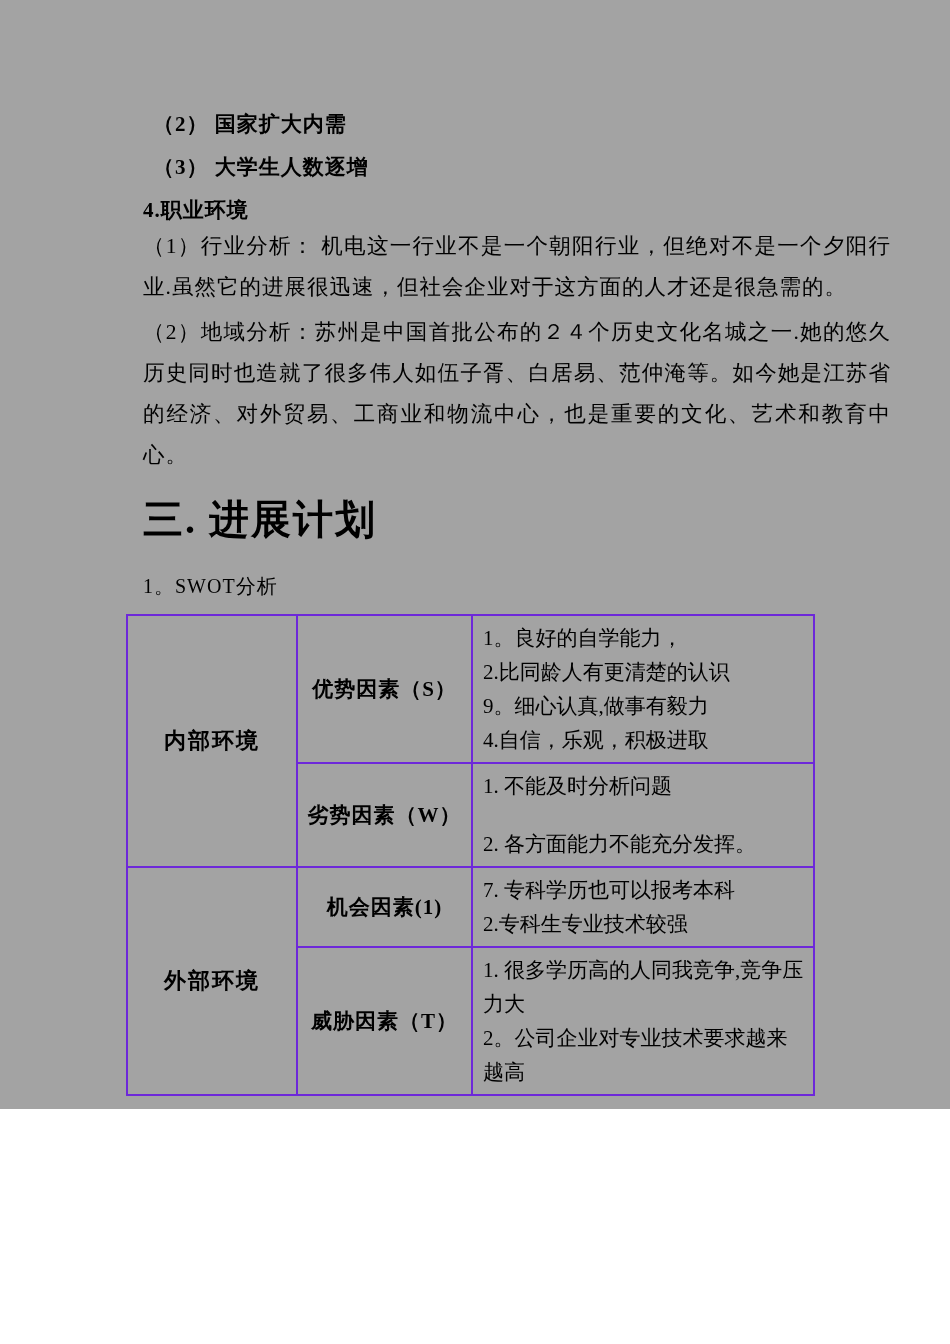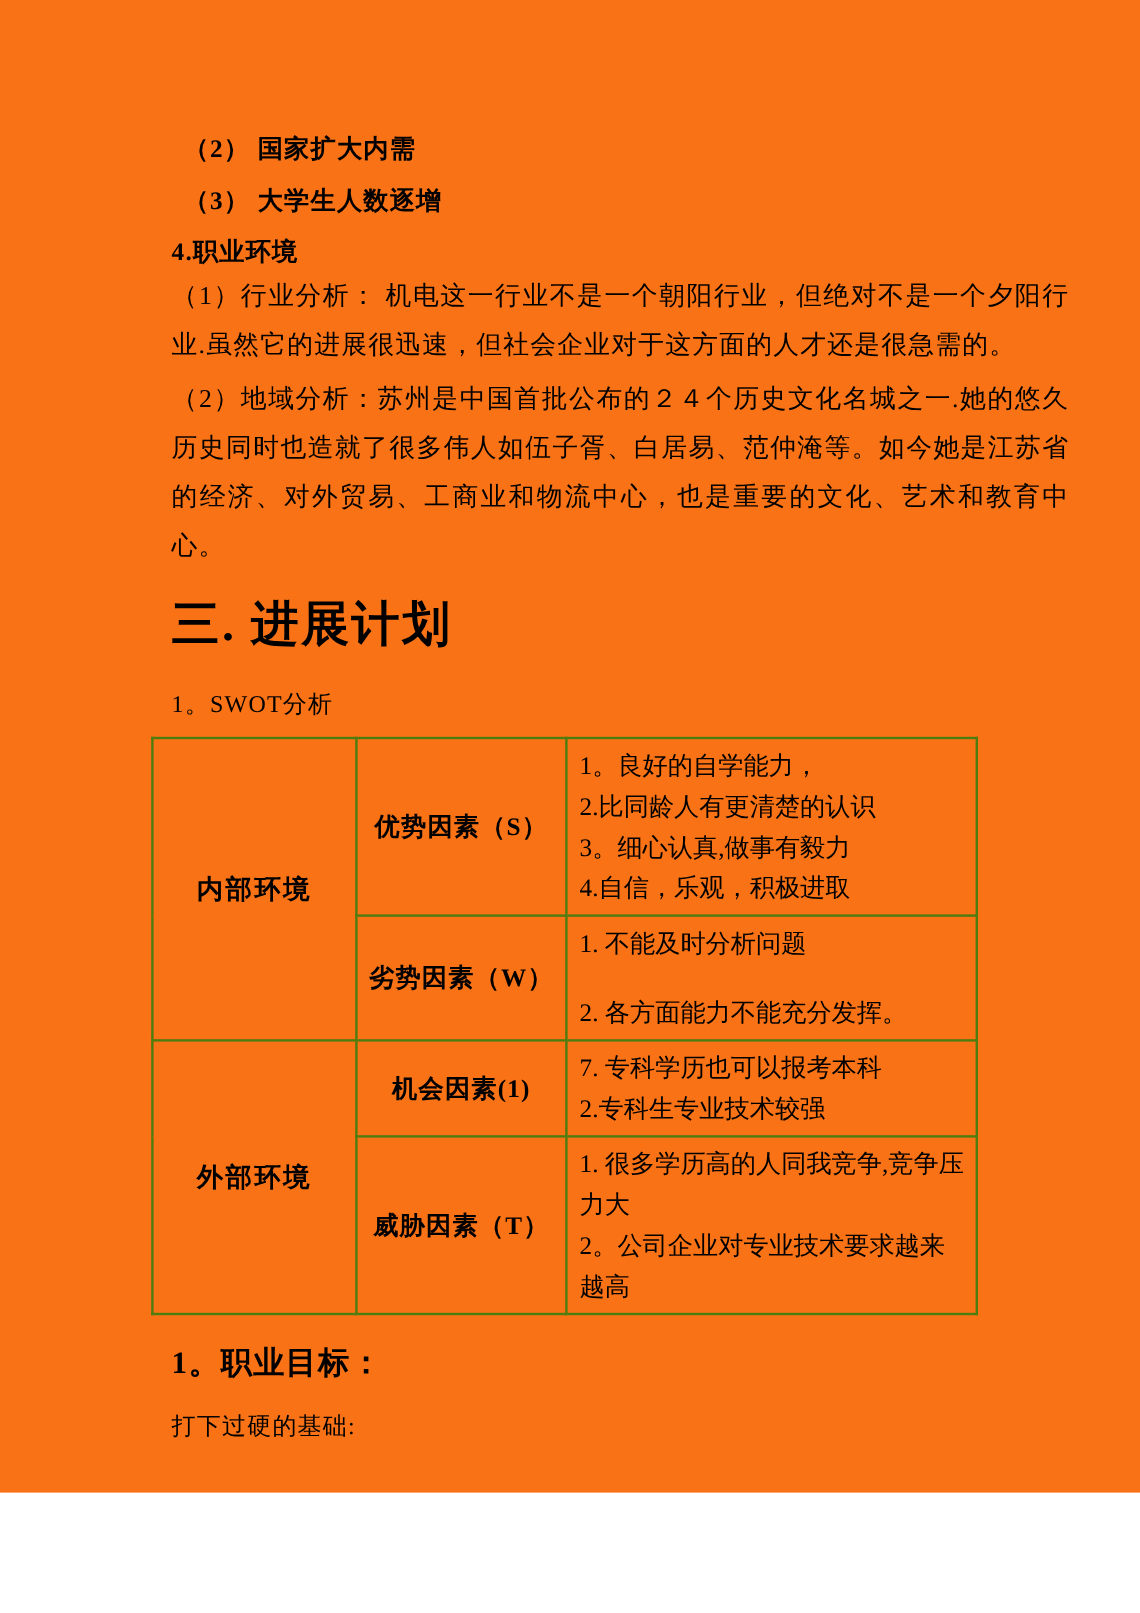--- a/index.html
+++ b/index.html
@@ -1,22 +1,22 @@
 <!DOCTYPE html>
 <html><head>
 <meta charset="utf-8">
 <style>
   * { margin: 0; padding: 0; box-sizing: border-box; }
   html, body { background: #ffffff; }
   .page {
     position: relative;
     width: 950px;
-    height: 1244px;
+    height: 1109px;
     margin: 0 auto;
-    background: #f97316;
+    background: #a3a3a3;
     color: #000000;
     font-family: "Liberation Serif", "DejaVu Serif", serif;
     padding: 112px 59px 0 143px;
     overflow: hidden;
   }
   .bold-item {
     font-weight: bold;
     font-size: 21px;
     line-height: 24px;
     margin: 0 0 19px 10px;
@@ -45,21 +45,21 @@
     letter-spacing: 1px;
     margin-bottom: 14px;
   }
   .swot-table {
     border-collapse: collapse;
     width: 687px;
     margin-left: -17px;
     table-layout: fixed;
   }
   .swot-table td {
-    border: 2px solid #4d7c0f;
+    border: 2px solid #6d28d9;
   }
   .env-cell {
     width: 170px;
     font-weight: bold;
     font-size: 22px;
     text-align: center;
     vertical-align: middle;
     letter-spacing: 2px;
   }
   .factor-cell {
@@ -122,21 +122,21 @@
       <tr class="row-strengths">
         <td class="env-cell" rowspan="2">
           <span>内部环境</span>
         </td>
         <td class="factor-cell">
           <span>优势因素（S）</span>
         </td>
         <td class="items-cell">
           <div class="item-line">1。良好的自学能力，</div>
           <div class="item-line">2.比同龄人有更清楚的认识</div>
-          <div class="item-line">3。细心认真,做事有毅力</div>
+          <div class="item-line">9。细心认真,做事有毅力</div>
           <div class="item-line">4.自信，乐观，积极进取</div>
         </td>
       </tr>
       <tr class="row-weaknesses">
         <td class="factor-cell">
           <span>劣势因素（W）</span>
         </td>
         <td class="items-cell">
           <div class="item-line">1. 不能及时分析问题</div>
           <div class="item-line gap-above">2. 各方面能力不能充分发挥。</div>

